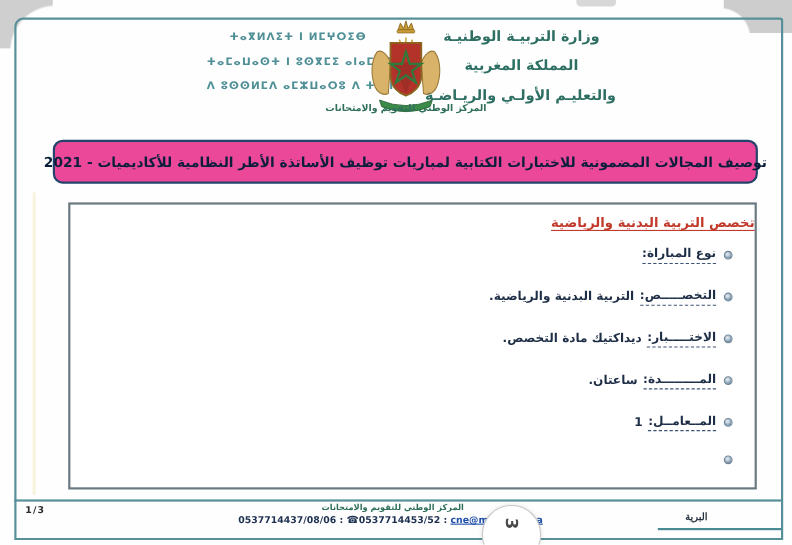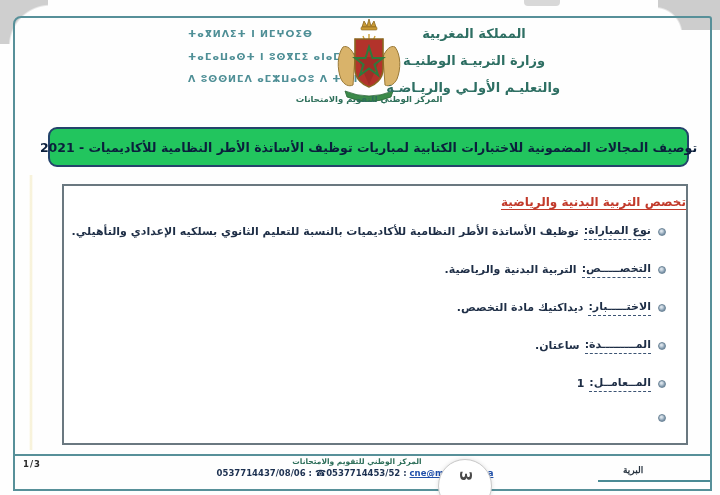--- a/index.html
+++ b/index.html
@@ -12,30 +12,30 @@
     background:radial-gradient(circle at 105% 105%, rgba(0,0,0,0) 40px, #cfcfcf 42px);}
   .corner-tr{position:absolute;top:0;right:0;width:62px;height:30px;
     background:radial-gradient(circle at -5% 115%, rgba(0,0,0,0) 26px, #cdcdcd 28px);}
   .edge-mark{position:absolute;top:0;left:524px;width:36px;height:6px;background:#d8d8d8;border-radius:0 0 4px 4px;}
   .fold-line{position:absolute;left:29px;top:175px;width:4px;height:275px;
     background:linear-gradient(to right, rgba(235,225,160,0), rgba(235,220,150,.45), rgba(235,225,160,0));}
   
   .page-frame{position:absolute;left:13px;top:16px;width:695px;height:471px;
     border:2px solid #579099;border-radius:8px 3px 0 0;}
   
-  .tifinagh{position:absolute;left:188px;top:23px;width:166px;text-align:left;
+  .tifinagh{position:absolute;left:188px;top:23px;width:166px;text-align:center;
     color:#4f8f96;font-size:9.5px;font-weight:bold;letter-spacing:1px;line-height:22.5px;white-space:nowrap;}
   .coat{position:absolute;left:331px;top:17px;width:76px;height:90px;}
   .ministry{position:absolute;left:388px;top:20px;width:172px;text-align:center;direction:rtl;
     color:#2e6f63;font-size:13px;font-weight:bold;line-height:27px;white-space:nowrap;}
   .center-org{position:absolute;left:278px;top:94px;width:182px;text-align:center;direction:rtl;
     color:#2e6f5a;font-size:8.5px;font-weight:bold;}
   
   .title-bar{position:absolute;left:48px;top:127px;width:641px;height:40px;
-    border:2px solid #24436b;border-radius:9px;background:#22c55e;
+    border:2px solid #24436b;border-radius:9px;background:#ec4899;
     display:flex;align-items:center;justify-content:center;direction:rtl;
     font-size:12.5px;font-weight:bold;color:#0b1f3c;white-space:nowrap;box-sizing:border-box;}
   
   .content-box{position:absolute;left:62px;top:184px;width:626px;height:261px;
     border:2px solid #6a7880;background:#fff;box-sizing:border-box;}
   .section-title{margin-top:9px;text-align:right;direction:rtl;
     color:#c23a2b;font-size:12px;font-weight:bold;
     text-decoration:underline;text-underline-offset:3px;}
   .items{direction:rtl;padding:15px 20px 0 14px;}
   .item{display:flex;align-items:center;margin-bottom:22px;font-size:11px;font-weight:bold;color:#1e2e46;line-height:14px;white-space:nowrap;}
@@ -94,39 +94,38 @@
 
     <path d="M24 22 H52 V52 C52 62 44 68 38 70 C32 68 24 62 24 52 Z" fill="#b3332b" stroke="#8a6620" stroke-width="1.6"></path>
     <path d="M26 40 H50 L38 68 Z" fill="#8c2a24" opacity="0.5"></path>
 
     <path d="M38 30 L41.5 41 L52 41 L43.5 47.5 L47 58 L38 51.5 L29 58 L32.5 47.5 L24 41 L34.5 41 Z" fill="none" stroke="#2f7a3c" stroke-width="2"></path>
 
     <path d="M14 74 Q38 84 62 74 L60 80 Q38 89 16 80 Z" fill="#3c8a4a" stroke="#2a6436" stroke-width="0.8"></path>
   </svg>
 
   <div class="ministry">
+    <div>وزارة التربيـة الوطنيـة</div>
     <div>المملكة المغربية</div>
-    <div>وزارة التربيـة الوطنيـة</div>
     <div>والتعليـم الأولـي والريـاضـة</div>
   </div>
 
   <div class="center-org">المركز الوطني للتقويم والامتحانات</div>
 
   <div class="title-bar">
     <span>توصيف المجالات المضمونية للاختبارات الكتابية لمباريات توظيف الأساتذة الأطر النظامية للأكاديميات - 2021</span>
   </div>
 
   <div class="content-box">
     <div class="section-title">تخصص التربية البدنية والرياضية</div>
     <div class="items">
 
       <div class="item">
         <span class="bullet"></span>
         <span class="item-label">نوع المباراة:</span>
-        <span class="item-text">توظيف الأساتذة الأطر النظامية للأكاديميات بالنسبة للتعليم الثانوي بسلكيه الإعدادي والتأهيلي.</span>
       </div>
 
       <div class="item">
         <span class="bullet"></span>
         <span class="item-label">التخصـــــص:</span>
         <span class="item-text">التربية البدنية والرياضية.</span>
       </div>
 
       <div class="item">
         <span class="bullet"></span>

